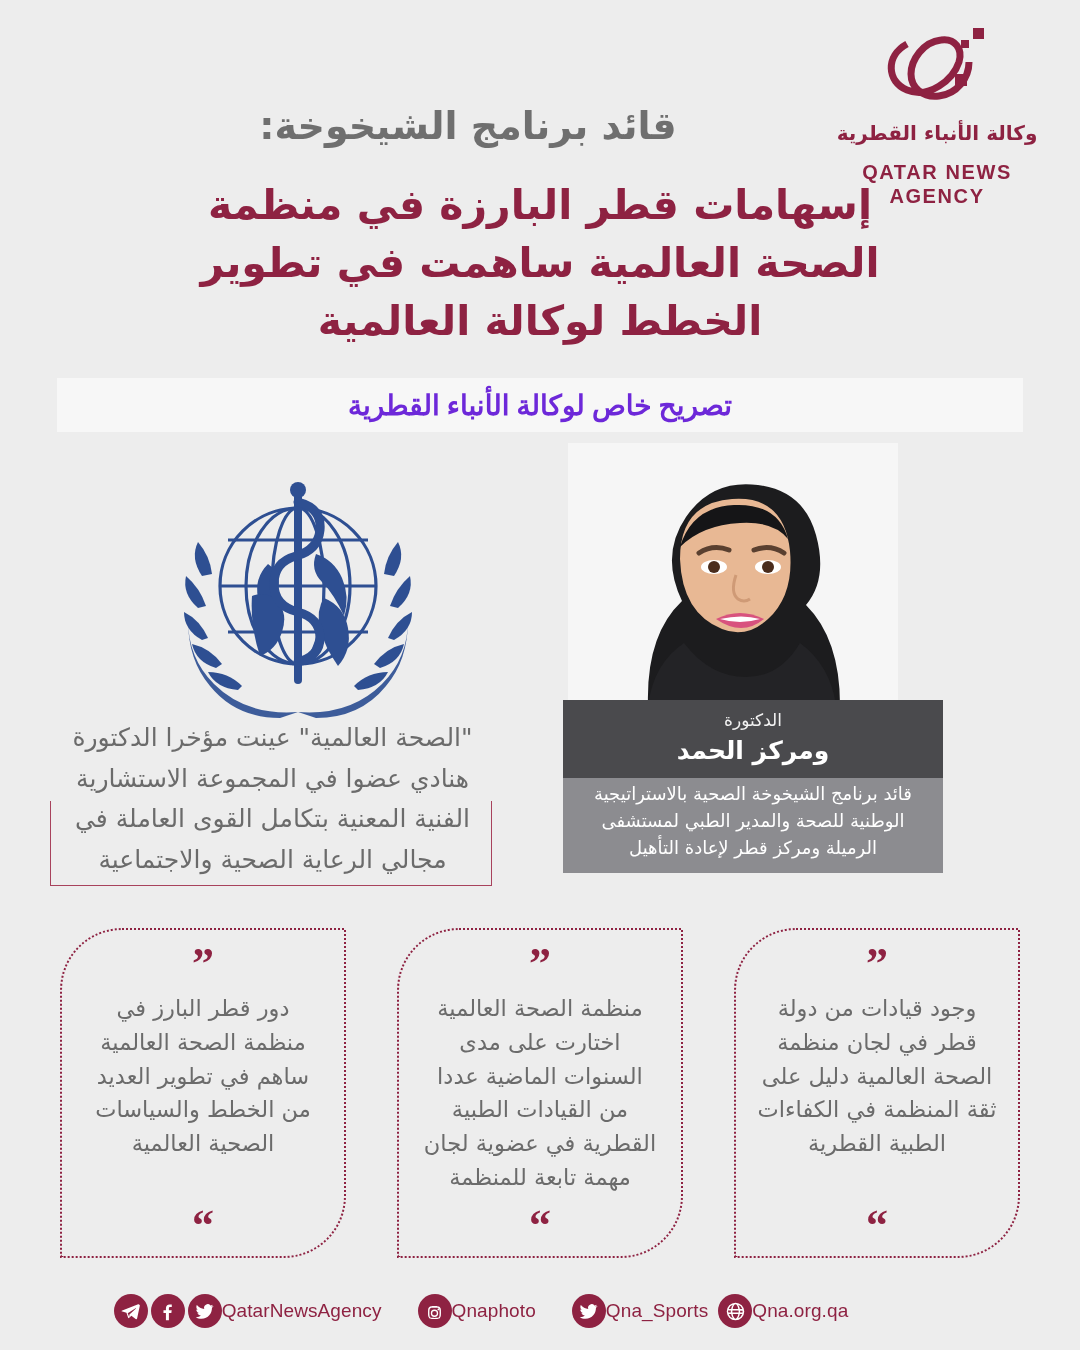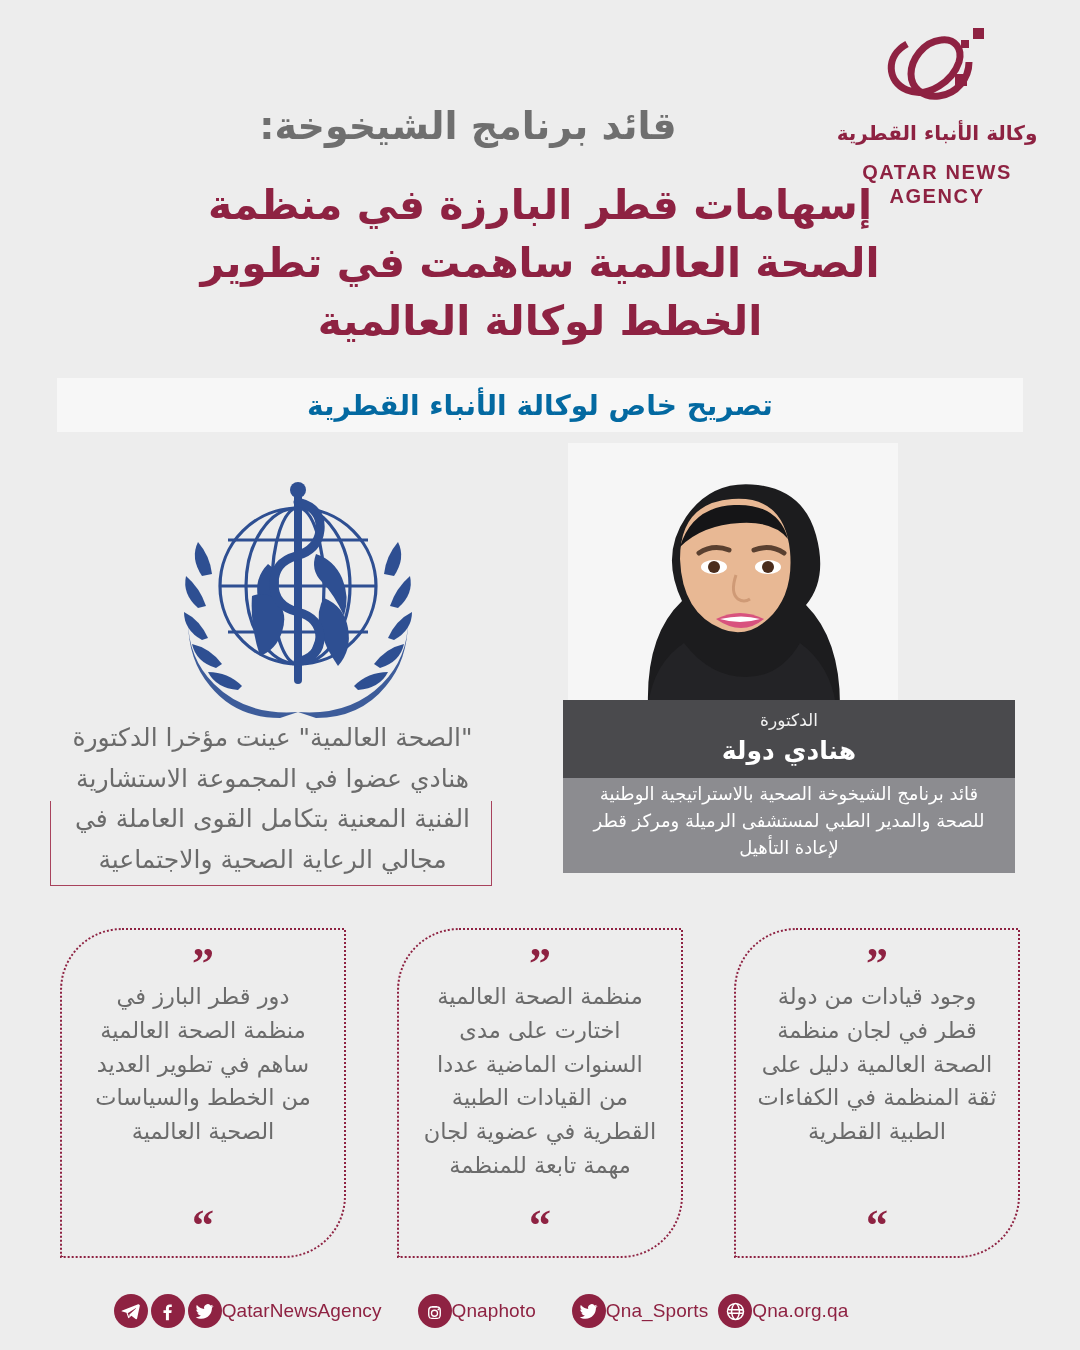--- a/index.html
+++ b/index.html
@@ -20,56 +20,56 @@
 
   
   .kicker{position:absolute;top:104px;left:0;width:936px;text-align:center;
           font-size:38px;font-weight:bold;color:#6f6f6f;letter-spacing:-1px;}
   .headline{position:absolute;top:176px;left:150px;width:780px;text-align:center;
             font-size:41px;font-weight:bold;color:#8e2242;line-height:1.42;letter-spacing:-.5px;}
 
   
   .subbar{position:absolute;left:57px;top:378px;width:966px;height:54px;
           background:#f7f7f7;display:flex;align-items:center;justify-content:center;}
-  .subbar span{font-size:28px;font-weight:bold;color:#0369a1;letter-spacing:-.3px;}
+  .subbar span{font-size:28px;font-weight:bold;color:#6d28d9;letter-spacing:-.3px;font-family:Liberation Serif, serif;}
 
   
   .who{position:absolute;left:148px;top:468px;width:300px;height:255px;}
   .who svg{width:100%;height:100%;display:block;}
 
   
   .caption{position:absolute;left:45px;top:718px;width:455px;text-align:center;
            font-size:25px;color:#6b6b6b;line-height:1.62;}
   .capframe{position:absolute;left:50px;top:801px;width:440px;height:84px;
             border:1.4px solid #a8425c;border-top:none;}
 
   
   .portrait{position:absolute;left:568px;top:443px;width:330px;height:262px;overflow:hidden;background:#f4f4f4;}
   .portrait svg{display:block;width:100%;height:100%;}
 
   
-  .spk{position:absolute;left:563px;top:700px;width:452px;height:186px;}
+  .spk{position:absolute;left:563px;top:700px;width:380px;height:186px;}
   .spk-top{background:#4a4a4d;padding:10px 0 12px;text-align:center;}
   .spk-role{font-size:17px;color:#f2f2f2;line-height:1.2;}
   .spk-name{font-size:25px;font-weight:bold;color:#ffffff;margin-top:6px;line-height:1.2;}
   .spk-bot{background:#8c8c90;padding:2px 16px 12px;text-align:center;}
   .spk-desc{font-size:18px;color:#ffffff;line-height:1.5;}
 
   
   .cards{position:absolute;left:60px;top:928px;width:960px;height:330px;
          display:flex;flex-direction:row-reverse;justify-content:space-between;}
   .card{width:286px;height:330px;box-sizing:border-box;
         border:2.2px dotted #8e2242;
         border-radius:62px 0 62px 0;
         display:flex;flex-direction:column;align-items:center;justify-content:flex-start;
         padding:20px 20px 14px;}
   .qm{font-size:44px;font-weight:bold;color:#8e2242;line-height:.62;
       font-family:"Liberation Serif",serif;height:30px;}
   .qm.close{margin-top:auto;}
-  .card-text{font-size:22.5px;color:#6b6b6b;line-height:1.5;text-align:center;}
+  .card-text{font-size:22.5px;color:#6b6b6b;line-height:1.5;text-align:center;margin-top:12px;}
 
   
   .footer{position:absolute;left:0;top:1288px;width:940px;height:46px;
           display:flex;flex-direction:row-reverse;align-items:center;justify-content:center;gap:0;}
   .fgroup{display:flex;flex-direction:row-reverse;align-items:center;margin-left:26px;}
   .fgroup:last-child{margin-left:0;}
   .sicon{width:34px;height:34px;border-radius:50%;background:#8e2242;
          display:flex;align-items:center;justify-content:center;margin-left:3px;}
   .sicon svg{width:21px;height:21px;fill:#fff;}
   .flabel{font-size:19px;color:#8e2242;font-family:"Liberation Sans",sans-serif;
@@ -158,21 +158,21 @@
       <path d="M168 132 q-6 18 2 24 q6 4 12 0" stroke="#cf9a76" stroke-width="3" fill="none"></path>
       <path d="M148 176 q24 -12 48 0 q-22 18 -48 0z" fill="#d8527e"></path>
       <path d="M152 176 q22 -5 40 0 q-20 6 -40 0z" fill="#fff"></path>
       <path d="M80 262 q6 -42 36 -62 q26 34 62 34 q34 0 54 -34 q30 22 36 62z" fill="#232326"></path>
     </svg>
   </div>
 
   <div class="spk">
     <div class="spk-top">
       <div class="spk-role">الدكتورة</div>
-      <div class="spk-name">هنادي دولة</div>
+      <div class="spk-name">ومركز الحمد</div>
     </div>
     <div class="spk-bot">
       <div class="spk-desc">قائد برنامج الشيخوخة الصحية بالاستراتيجية الوطنية للصحة والمدير الطبي لمستشفى الرميلة ومركز قطر لإعادة التأهيل</div>
     </div>
   </div>
 
   <div class="cards">
     <div class="card">
       <div class="qm">”</div>
       <div class="card-text">دور قطر البارز في منظمة الصحة العالمية ساهم في تطوير العديد من الخطط والسياسات الصحية العالمية</div>

